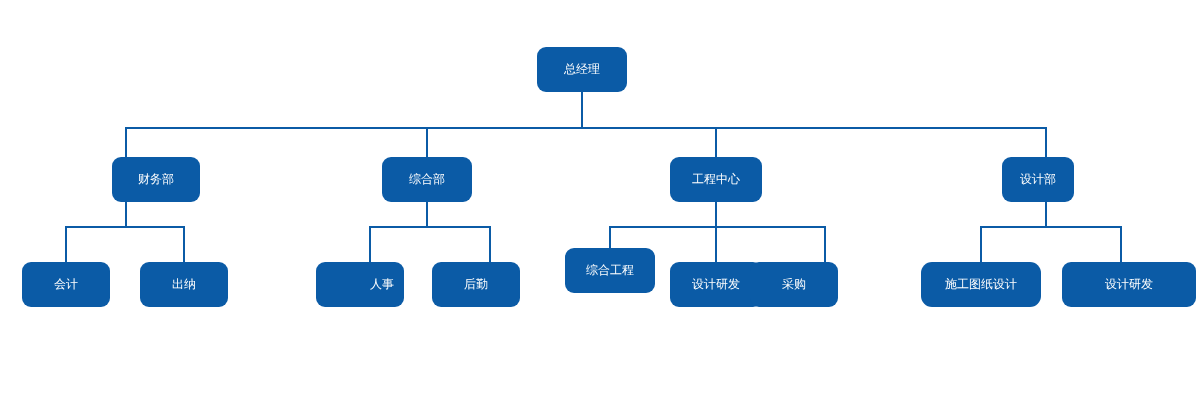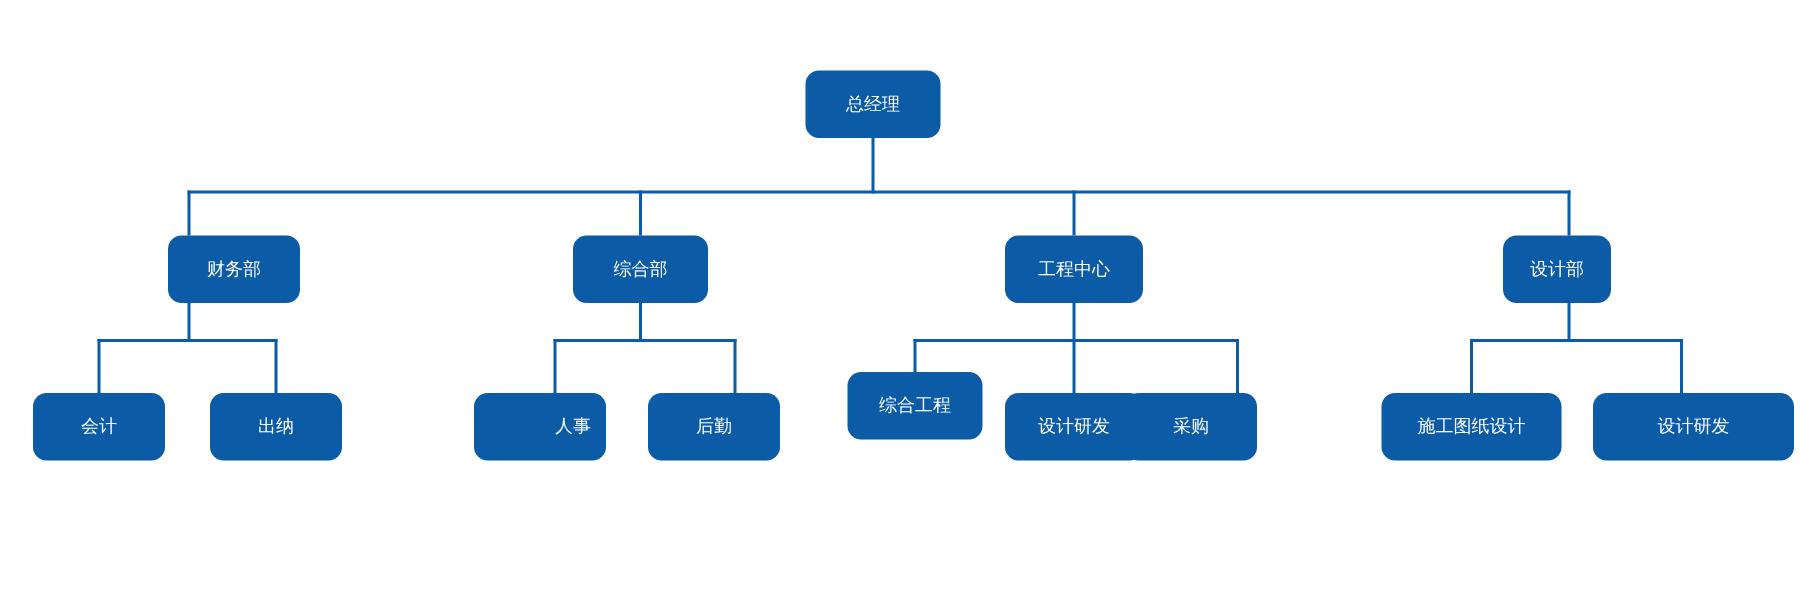--- a/index.html
+++ b/index.html
@@ -82,16 +82,16 @@
   <div class="org-node" style="left:22px;top:262px;width:88px;">会计</div>
   <div class="org-node" style="left:140px;top:262px;width:88px;">出纳</div>
 
   <div class="org-node" style="left:316px;top:262px;width:88px;padding-left:44px;">人事</div>
   <div class="org-node" style="left:432px;top:262px;width:88px;">后勤</div>
 
   <div class="org-node" style="left:565px;top:248px;width:90px;">综合工程</div>
   <div class="org-node" style="left:670px;top:262px;width:92px;">设计研发</div>
   <div class="org-node" style="left:750px;top:262px;width:88px;">采购</div>
 
-  <div class="org-node" style="left:921px;top:262px;width:120px;">施工图纸设计</div>
+  <div class="org-node" style="left:921px;top:262px;width:120px;border-radius:11px;">施工图纸设计</div>
   <div class="org-node" style="left:1062px;top:262px;width:134px;">设计研发</div>
 
 </div>
 
 </body></html>

